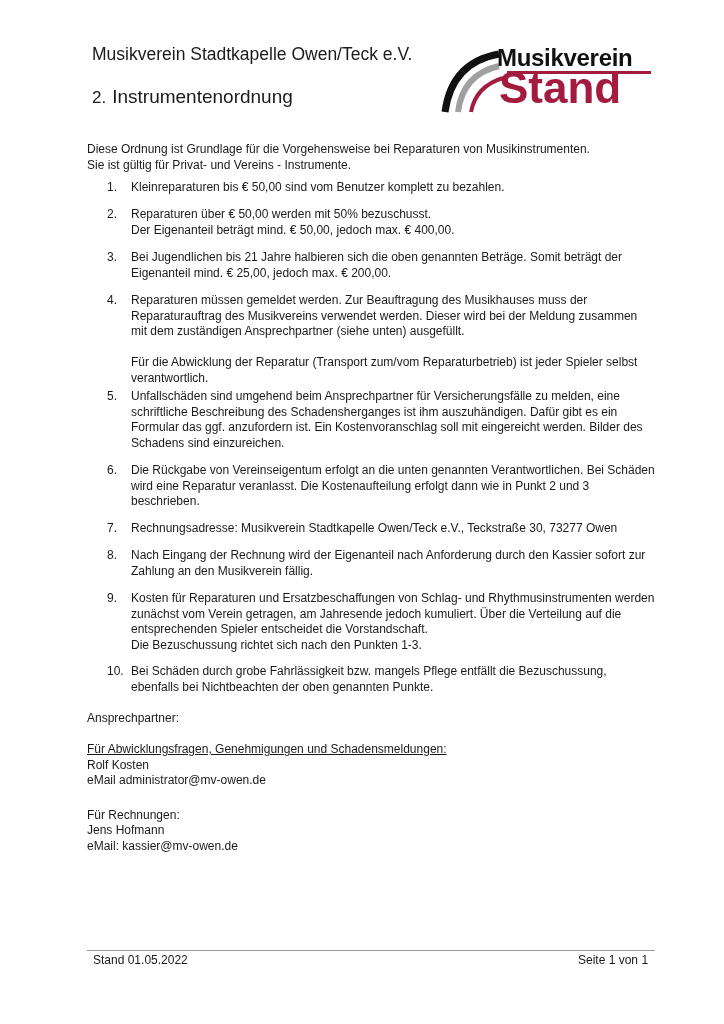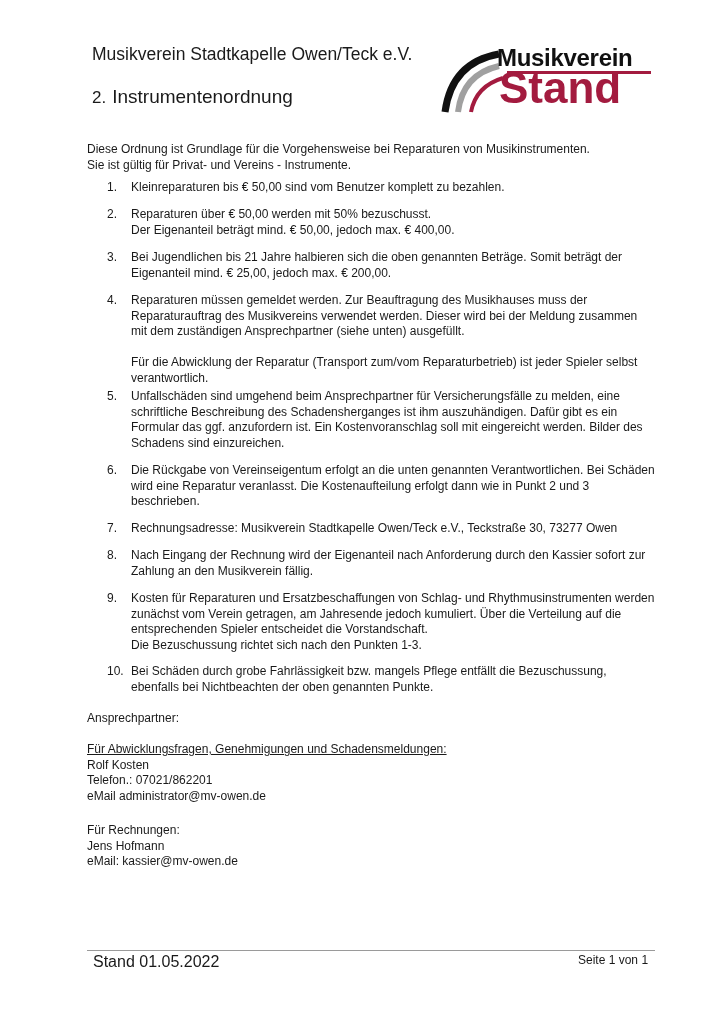--- a/index.html
+++ b/index.html
@@ -26,21 +26,21 @@
   .item .n.wide { left: 20px; }
   .item .b { position: absolute; left: 44px; width: 525px; }
   .item .b p { margin: 0; }
   .item .b p + p.gap { margin-top: 15.5px; }
 
   .contacts { left: 87px; top: 711px; width: 500px; }
   .contacts p { margin: 0; }
   .u { text-decoration: underline; }
 
   .footer-line { left: 87px; top: 950px; width: 568px; height: 1px; background: #9a9a9a; }
-  .footer-left { left: 93px; top: 953px; font-size: 16px; }
+  .footer-left { left: 93px; top: 953px; font-size: 12px; }
   .footer-right { left: 578px; top: 953px; font-size: 12px; white-space: nowrap; }
 </style>
 </head>
 <body>
 
 <div class="abs org-name">Musikverein Stadtkapelle Owen/Teck e.V.</div>
 <div class="abs doc-title">
   <span class="num">2.</span><span>Instrumentenordnung</span>
 </div>
 
@@ -123,21 +123,20 @@
     <div class="b">
         <p>Bei Schäden durch grobe Fahrlässigkeit bzw. mangels Pflege entfällt die Bezuschussung, ebenfalls bei Nichtbeachten der oben genannten Punkte.</p>
       </div>
   </div>
 </div>
 
 <div class="abs text contacts">
   <p>Ansprechpartner:</p>
   <p style="margin-top:15.5px;" class="u">Für Abwicklungsfragen, Genehmigungen und Schadensmeldungen:</p>
   <p>Rolf Kosten</p>
-  <p>Telefon.: 07021/862201</p>
   <p>eMail administrator@mv-owen.de</p>
   <p style="margin-top:19px;">Für Rechnungen:</p>
   <p>Jens Hofmann</p>
   <p>eMail: kassier@mv-owen.de</p>
 </div>
 
 <div class="abs footer-line"></div>
 <div class="abs footer-left">Stand 01.05.2022</div>
 <div class="abs footer-right">Seite 1 von 1</div>
 

